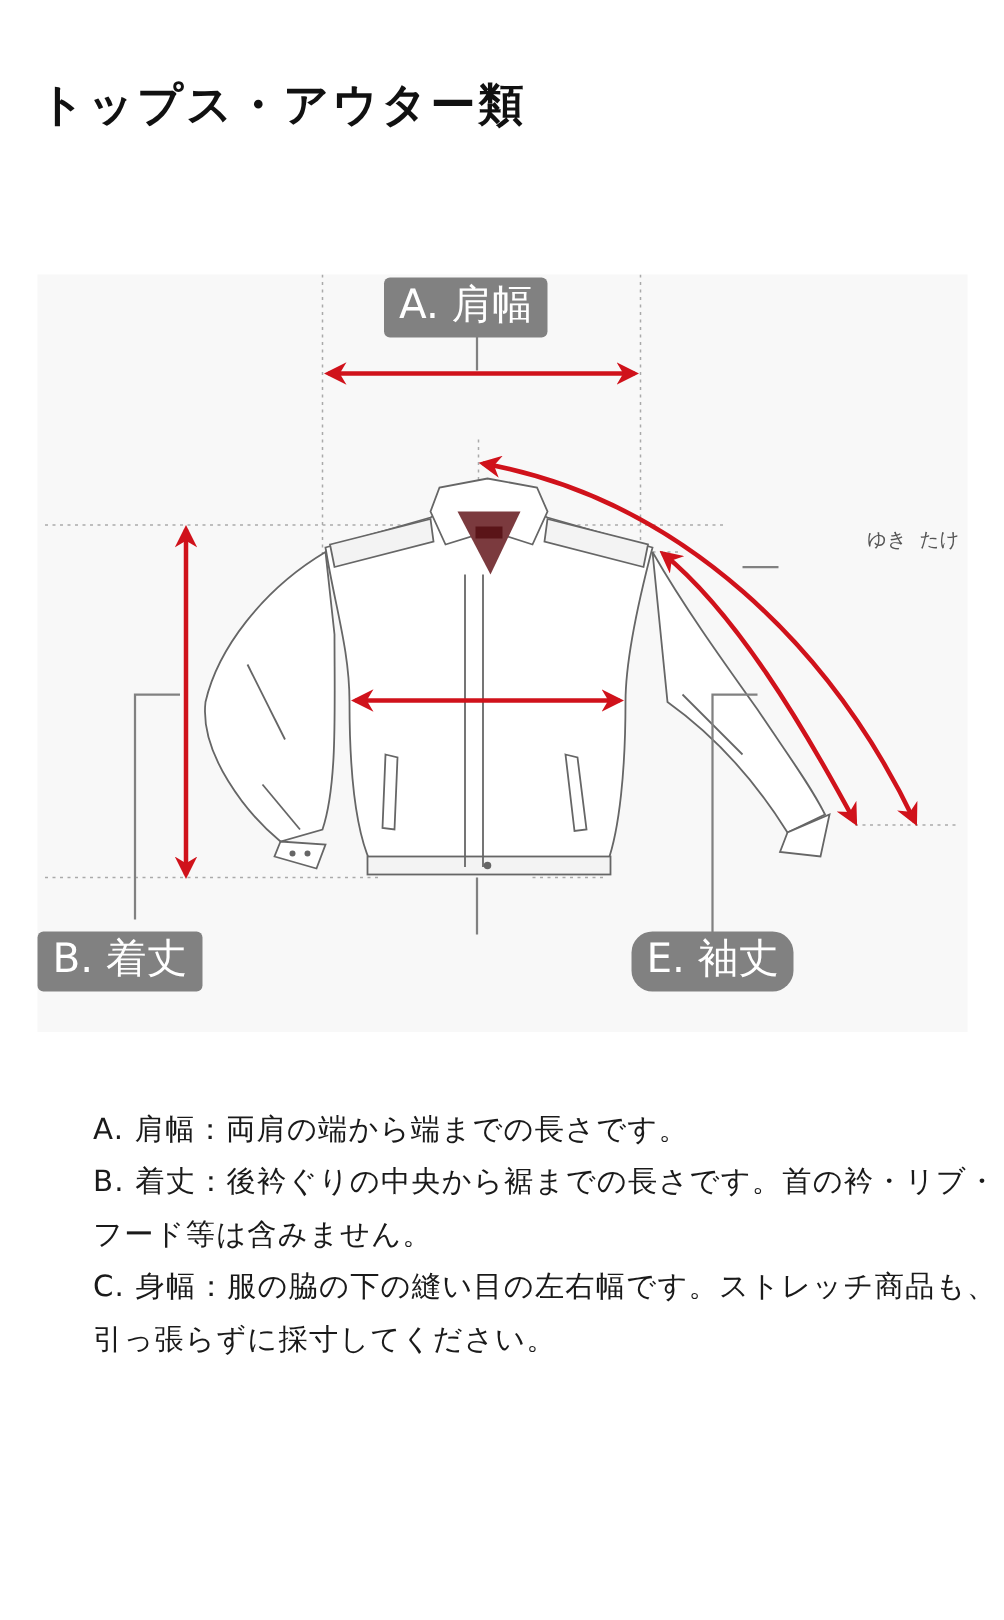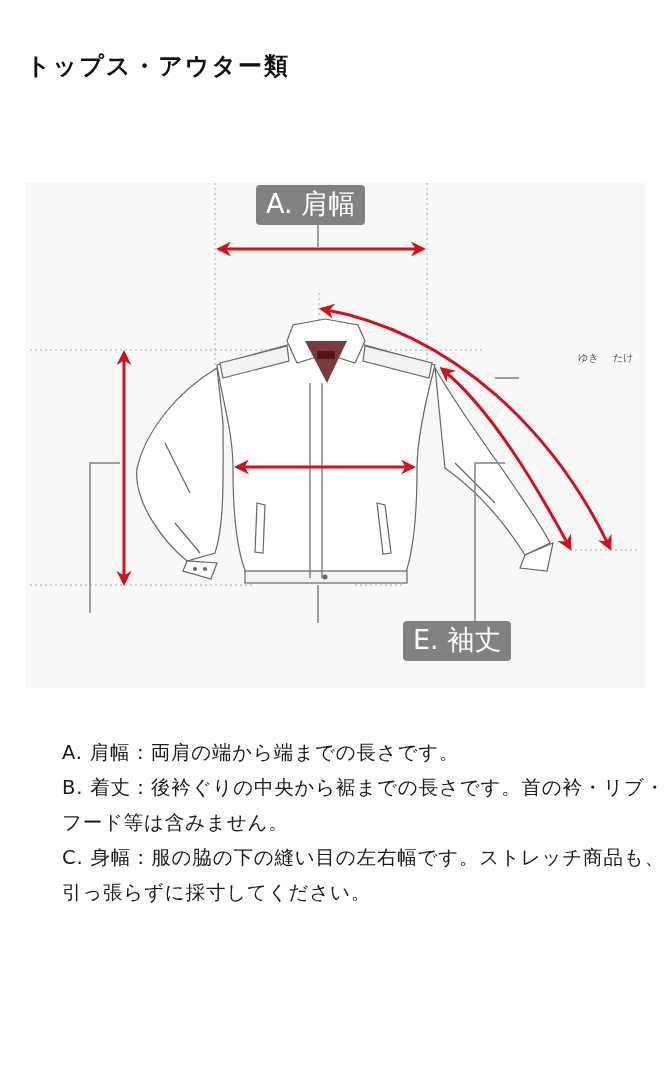--- a/index.html
+++ b/index.html
@@ -1,27 +1,27 @@
 <!DOCTYPE html>
 <html><head>
 <meta charset="utf-8">
 <style>
   html, body { margin: 0; padding: 0; background: #ffffff; }
   body { width: 669px; height: 1080px; position: relative; overflow: hidden;
          font-family: "DejaVu Sans", "Liberation Sans", sans-serif; color: #222; }
-  .title { position: absolute; left: 26px; top: 50px; font-size: 24px; font-weight: bold;
+  .title { position: absolute; left: 26px; top: 50px; font-size: 30px; font-weight: bold;
            letter-spacing: 2px; color: #111; margin: 0; }
   .diagram { position: absolute; left: 25px; top: 183px; width: 620px; height: 505px;
              background: #f8f8f8; }
   .diagram svg { position: absolute; left: 0; top: 0; }
   .label { position: absolute; background: #818181; color: #fff; border-radius: 4px;
            font-size: 27px; line-height: 38px; height: 40px; padding: 0 10px;
            box-sizing: border-box; white-space: nowrap; font-family: "DejaVu Sans", sans-serif;
            letter-spacing: 0px; }
-  .ruby { position: absolute; font-size: 10px; color: #555; white-space: nowrap; }
+  .ruby { position: absolute; font-size: 13px; color: #555; white-space: nowrap; }
   .desc { position: absolute; left: 26px; top: 735px; width: 620px; font-size: 19.5px;
           line-height: 35px; color: #1a1a1a; letter-spacing: 0.8px; margin-left: 36px; }
   .desc p { margin: 0 0 0 0; }
 </style>
 </head>
 <body>
 
 <h1 class="title">トップス・アウター類</h1>
 
 <div class="diagram">
@@ -91,20 +91,21 @@
       <line x1="99" y1="170" x2="99" y2="400" marker-start="url(#ah)" marker-end="url(#ah)"></line>
       <line x1="212" y1="284" x2="388" y2="284" marker-start="url(#ah)" marker-end="url(#ah)"></line>
       <path d="M297,126 C430,150 530,250 585,365" marker-start="url(#ah)" marker-end="url(#ah)"></path>
       <path d="M417,186 C465,225 510,300 545,365" marker-start="url(#ah)" marker-end="url(#ah)"></path>
     </g>
   </svg>
 
   <div class="label" style="left:231px; top:2px;">A. 肩幅</div>
   <div class="ruby" style="left:553px; top:168px;">ゆき</div>
   <div class="ruby" style="left:588px; top:168px;">たけ</div>
-  <div class="label" style="left:378px; top:438px;">E. 袖丈</div>
+  <div class="label" style="left:0px; top:438px;">B. 着丈</div>
+  <div class="label" style="left:396px; top:438px;border-radius:14px;">E. 袖丈</div>
 </div>
 
 <div class="desc">
   <p>A. 肩幅：両肩の端から端までの長さです。</p>
   <p>B. 着丈：後衿ぐりの中央から裾までの長さです。首の衿・リブ・フード等は含みません。</p>
   <p>C. 身幅：服の脇の下の縫い目の左右幅です。ストレッチ商品も、引っ張らずに採寸してください。</p>
 </div>
 
 </body></html>

